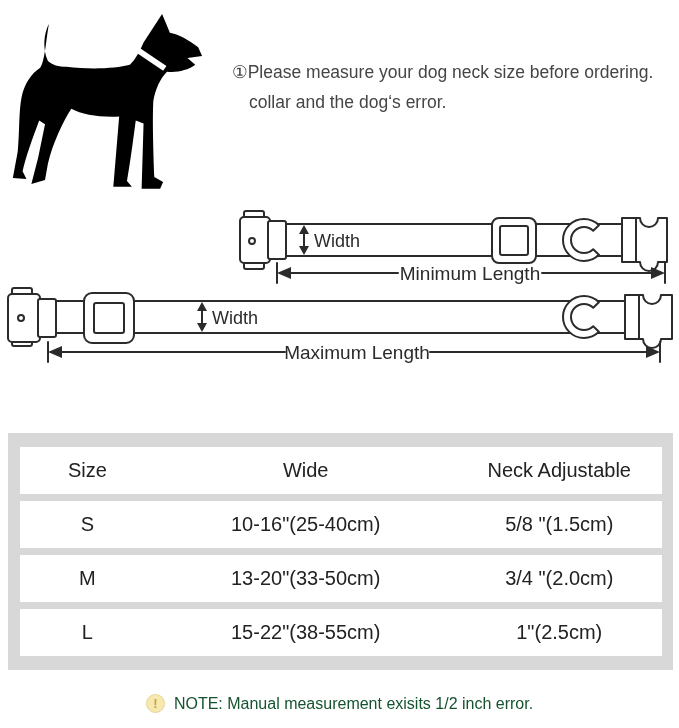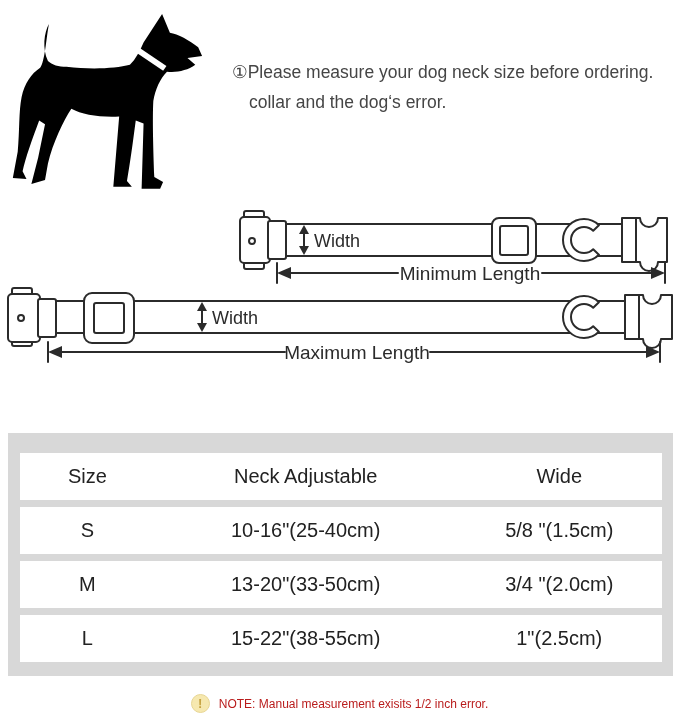--- a/index.html
+++ b/index.html
@@ -16,30 +16,30 @@
   .notes .cont { padding-left:17px; }
   
   .collar-svg { position:absolute; left:0; top:190px; }
   .collar-svg text { font-family:"Liberation Sans", sans-serif; fill:#2b2b2b; }
   
   .size-table { position:absolute; left:8px; top:433px; width:666px;
                 background:#d8d8d8; padding:9px 12px 14px; box-sizing:border-box; }
   .t-row { background:#ffffff; height:47px; display:grid;
            grid-template-columns:21% 47% 32%; align-items:center;
            text-align:center; font-size:20px; color:#222222; margin-top:7px; }
-  .t-row:first-child { margin-top:11px; }
+  .t-row:first-child { margin-top:5px; }
   .t-cell { white-space:nowrap; }
   
   .footer-note { position:absolute; left:0; top:694px; width:679px;
                  display:flex; justify-content:center; align-items:center; gap:9px; }
   .note-icon { width:19px; height:19px; border-radius:50%;
                background:#f6e8af; border:1px solid #e8d694; color:#c6a343;
                font-size:13px; font-weight:bold; display:flex;
                align-items:center; justify-content:center; box-sizing:border-box; }
-  .footer-text { font-size:12px; color:#b91c1c; }
+  .footer-text { font-size:16px; color:#14532d; }
 </style>
 </head>
 <body>
 
 <div class="canvas">
 
   <svg class="dog-svg" width="200" height="186" viewBox="0 0 205 190">
     <path fill="#000000" d="
       M44,18
       C39,27 37,43 43,56
@@ -144,22 +144,22 @@
       <line x1="430" y1="352" x2="647" y2="352"></line>
       <polygon points="660,352 646,346 646,358" stroke="none"></polygon>
       <line x1="660" y1="342" x2="660" y2="362"></line>
     </g>
     <text x="357" y="359" font-size="19" text-anchor="middle">Maximum Length</text>
   </svg>
 
   <div class="size-table">
     <div class="t-row">
       <div class="t-cell">Size</div>
+      <div class="t-cell">Wide</div>
       <div class="t-cell">Neck Adjustable</div>
-      <div class="t-cell">Wide</div>
     </div>
     <div class="t-row">
       <div class="t-cell">S</div>
       <div class="t-cell">10-16"(25-40cm)</div>
       <div class="t-cell">5/8 "(1.5cm)</div>
     </div>
     <div class="t-row">
       <div class="t-cell">M</div>
       <div class="t-cell">13-20"(33-50cm)</div>
       <div class="t-cell">3/4 "(2.0cm)</div>

